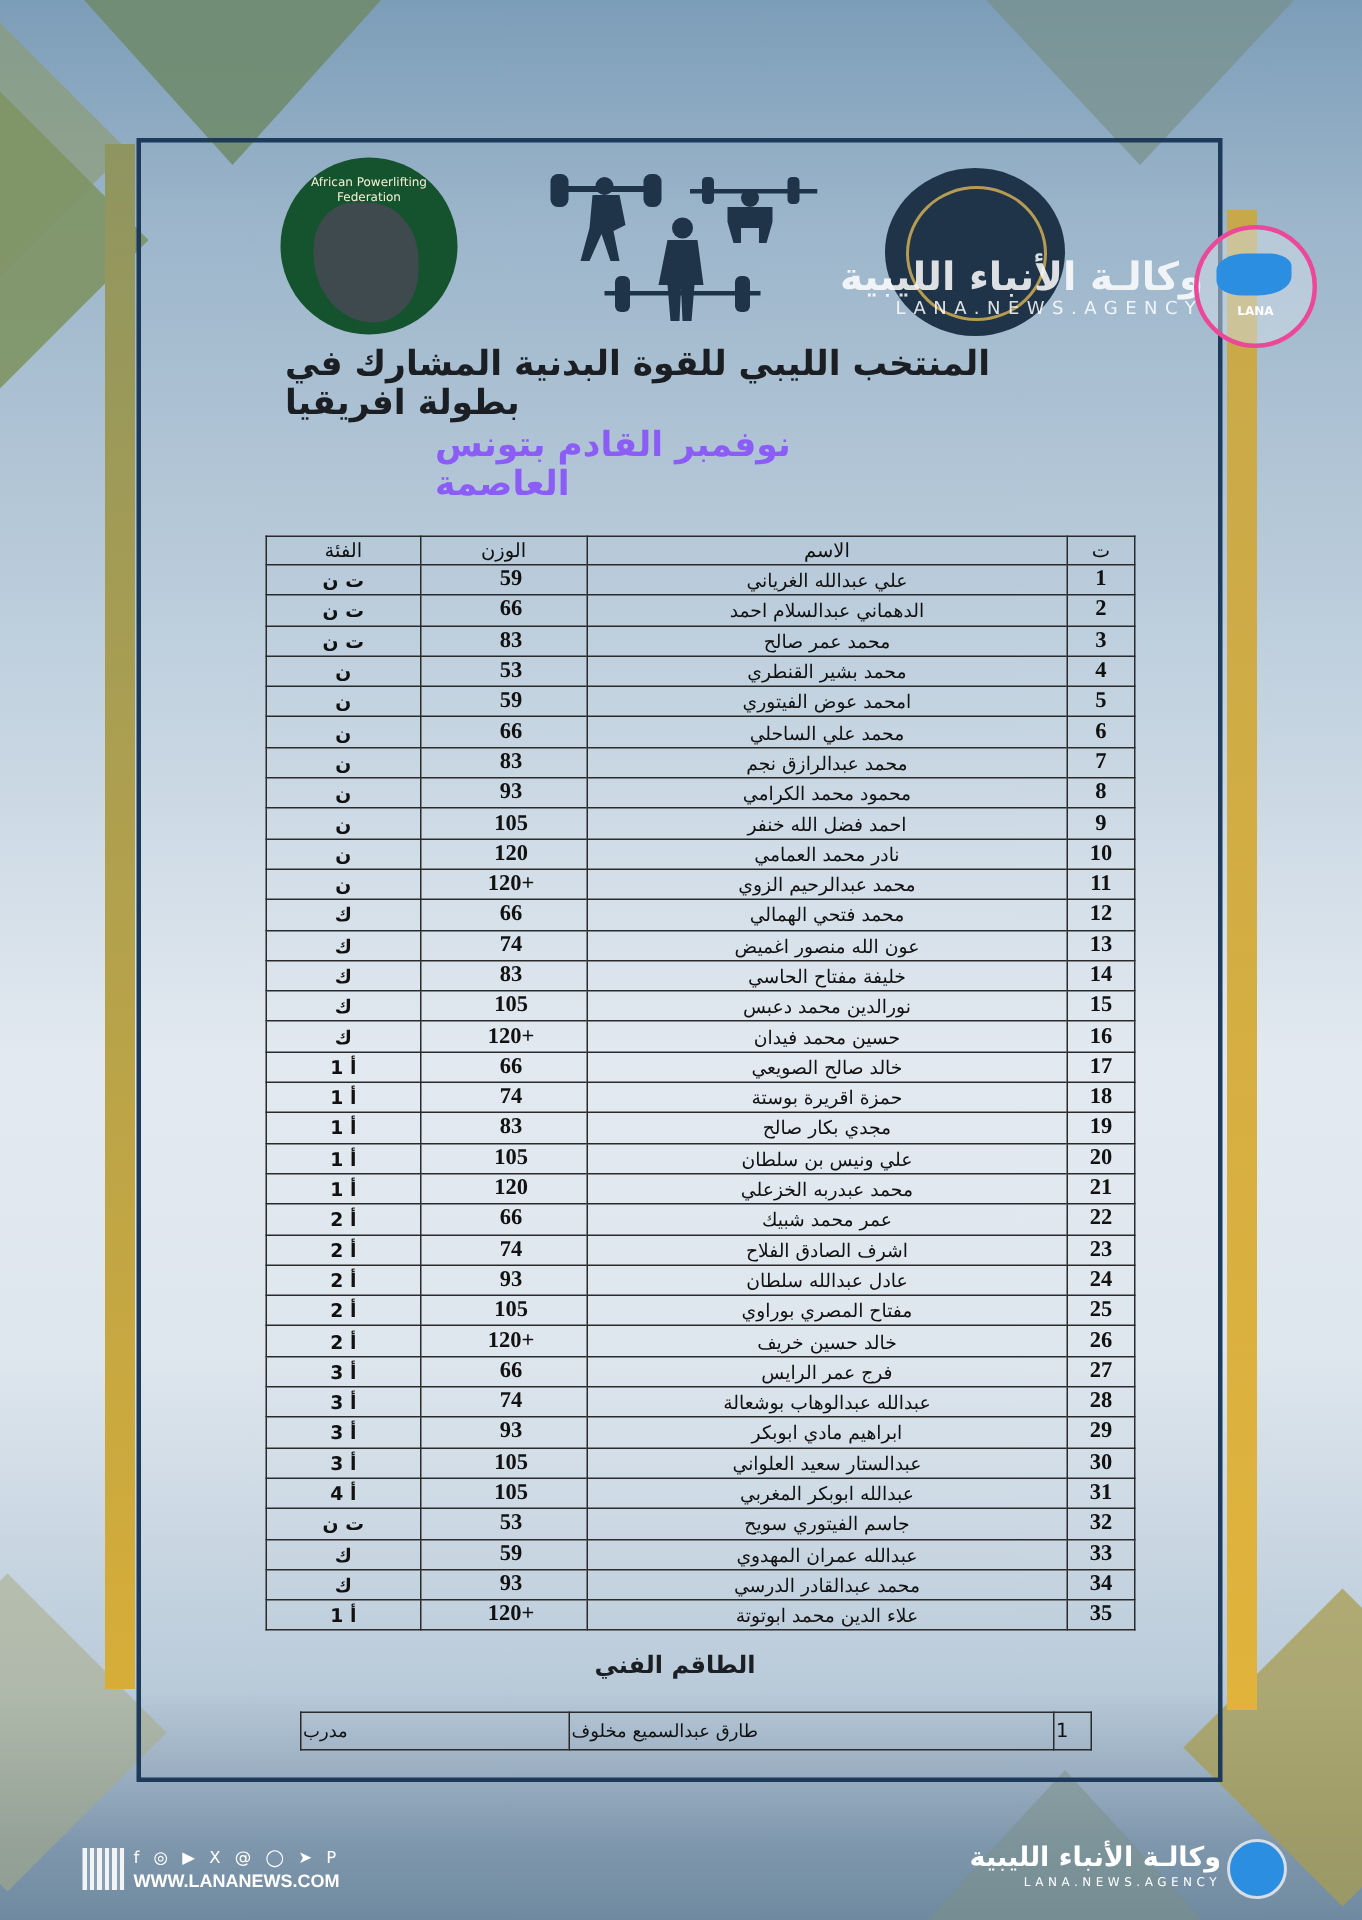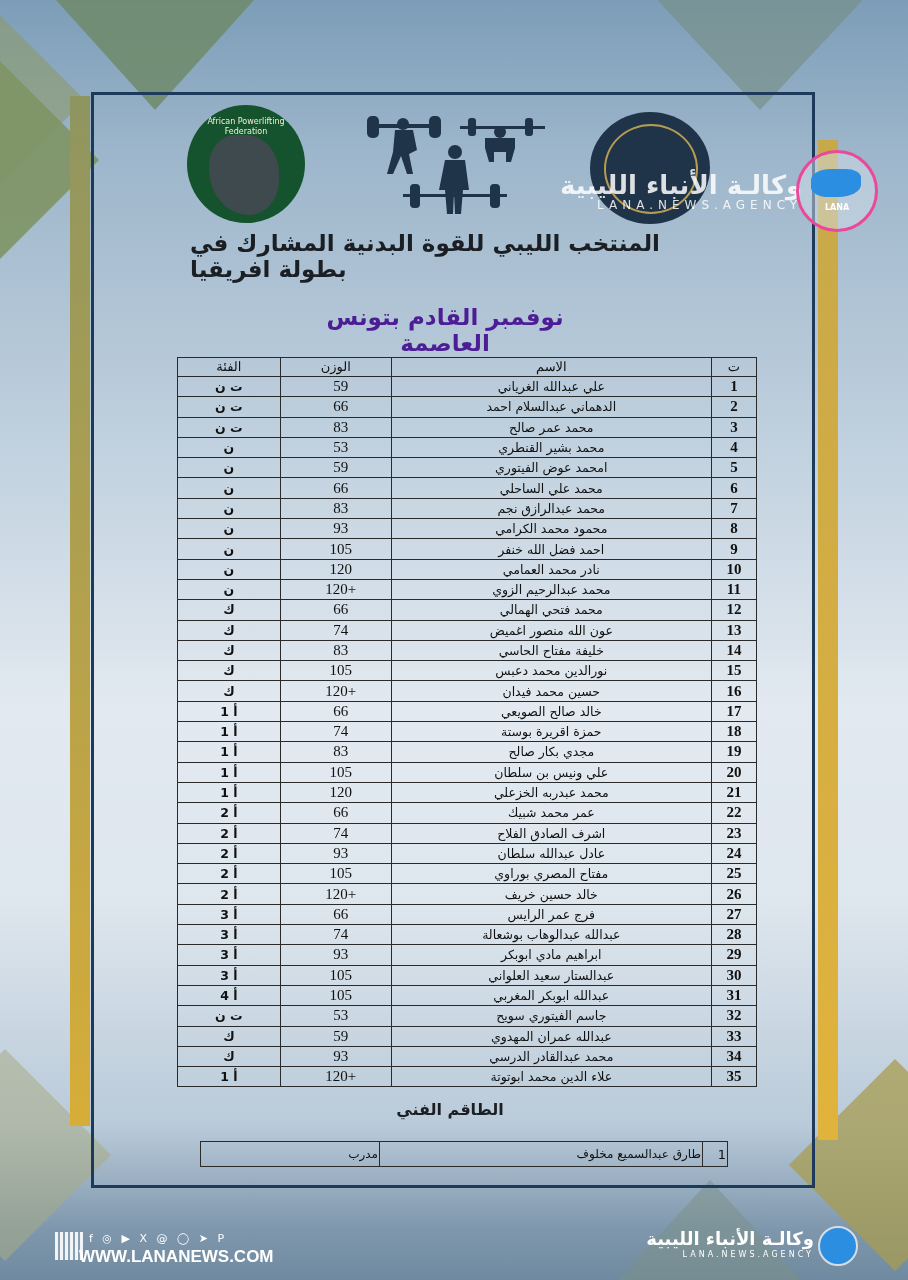--- a/index.html
+++ b/index.html
@@ -23,37 +23,37 @@
   .logo-right{position:absolute;left:590px;top:112px;width:120px;height:112px;border-radius:50%;background:#1f3448;}
   .logo-right .ring{position:absolute;left:14px;top:12px;width:90px;height:86px;border-radius:50%;border:2px solid #b59c52;}
   .lifter{position:absolute;}
   .watermark{position:absolute;left:560px;top:170px;text-align:right;color:#ffffff;opacity:.85;}
   .watermark .ar{font-size:26px;font-weight:bold;}
   .watermark .en{font-size:12px;letter-spacing:5px;margin-top:-2px;}
   .lana-badge{position:absolute;left:796px;top:150px;width:76px;height:76px;border-radius:50%;border:3px solid #ec4899;background:rgba(210,222,232,.5);}
   .lana-badge .map{position:absolute;left:12px;top:16px;width:50px;height:28px;background:#2b8ee0;border-radius:40% 30% 45% 35%;}
   .lana-badge .lab{position:absolute;left:0;right:0;top:50px;text-align:center;font-size:8px;color:#fff;font-weight:bold;}
   .title1{position:absolute;left:190px;top:230px;width:520px;text-align:left;direction:rtl;font-size:23px;font-weight:bold;color:#1b1f24;}
-  .title2{position:absolute;left:290px;top:304px;width:310px;text-align:center;direction:rtl;font-size:23px;font-weight:bold;color:#4c1d95;}
+  .title2{position:absolute;left:290px;top:284px;width:310px;text-align:left;direction:rtl;font-size:23px;font-weight:bold;color:#8b5cf6;}
   table.roster{position:absolute;left:177px;top:357px;width:580px;border-collapse:collapse;direction:rtl;font-family:"Liberation Serif",serif;}
   table.roster th, table.roster td{border:1.3px solid #2a2a2a;padding:0;height:19.3px;text-align:center;font-size:14px;color:#111;}
   table.roster th{font-weight:normal;font-size:13px;height:18px;}
   table.roster td.num{width:45px;font-weight:bold;font-size:15px;}
   table.roster td.name{width:327px;font-family:"DejaVu Sans",sans-serif;font-size:12.5px;margin-left:44px;}
-  table.roster td.wt{width:102px;font-weight:normal;font-size:15px;padding-left:10px;}
+  table.roster td.wt{width:102px;font-weight:bold;font-size:15px;padding-left:10px;}
   table.roster td.cat{width:104px;font-family:"DejaVu Sans",sans-serif;font-size:12.5px;font-weight:bold;}
   .staff-title{position:absolute;left:370px;top:1100px;width:160px;text-align:center;font-size:16px;font-weight:bold;direction:rtl;color:#1b1f24;}
   table.staff{position:absolute;left:200px;top:1141px;width:528px;border-collapse:collapse;direction:rtl;}
-  table.staff td{border:1.3px solid #2a2a2a;height:22px;text-align:right;font-size:12px;color:#111;}
+  table.staff td{border:1.3px solid #2a2a2a;height:22px;text-align:left;font-size:12px;color:#111;}
   table.staff td.snum{width:22px;font-size:13px;}
   table.staff td.sname{width:320px;}
   .footer-left{position:absolute;left:55px;top:1232px;color:#fff;}
   .qr{position:absolute;left:0;top:0;width:28px;height:28px;background:repeating-linear-gradient(90deg,#fff 0 3px,#8aa0b4 3px 5px);opacity:.9;}
   .socials{position:absolute;left:34px;top:0;font-size:11px;white-space:nowrap;letter-spacing:3px;}
-  .site{position:absolute;left:24px;top:15px;font-size:17px;font-weight:bold;font-family:"Liberation Sans",sans-serif;white-space:nowrap;}
+  .site{position:absolute;left:34px;top:15px;font-size:12px;font-weight:bold;font-family:"Liberation Sans",sans-serif;white-space:nowrap;}
   .footer-right{position:absolute;left:668px;top:1226px;width:190px;height:40px;}
   .footer-right .ar{position:absolute;right:44px;top:2px;color:#fff;font-size:18px;font-weight:bold;direction:rtl;white-space:nowrap;}
   .footer-right .en{position:absolute;right:44px;top:24px;color:#fff;font-size:8px;letter-spacing:3px;white-space:nowrap;}
   .footer-right .badge{position:absolute;right:0;top:0;width:36px;height:36px;border-radius:50%;border:2px solid #d6dde4;background:#2b8ee0;}
 </style>
 </head>
 <body>
 
 <div class="deco tri-tl"></div>
 <div class="deco tri-tr"></div>

